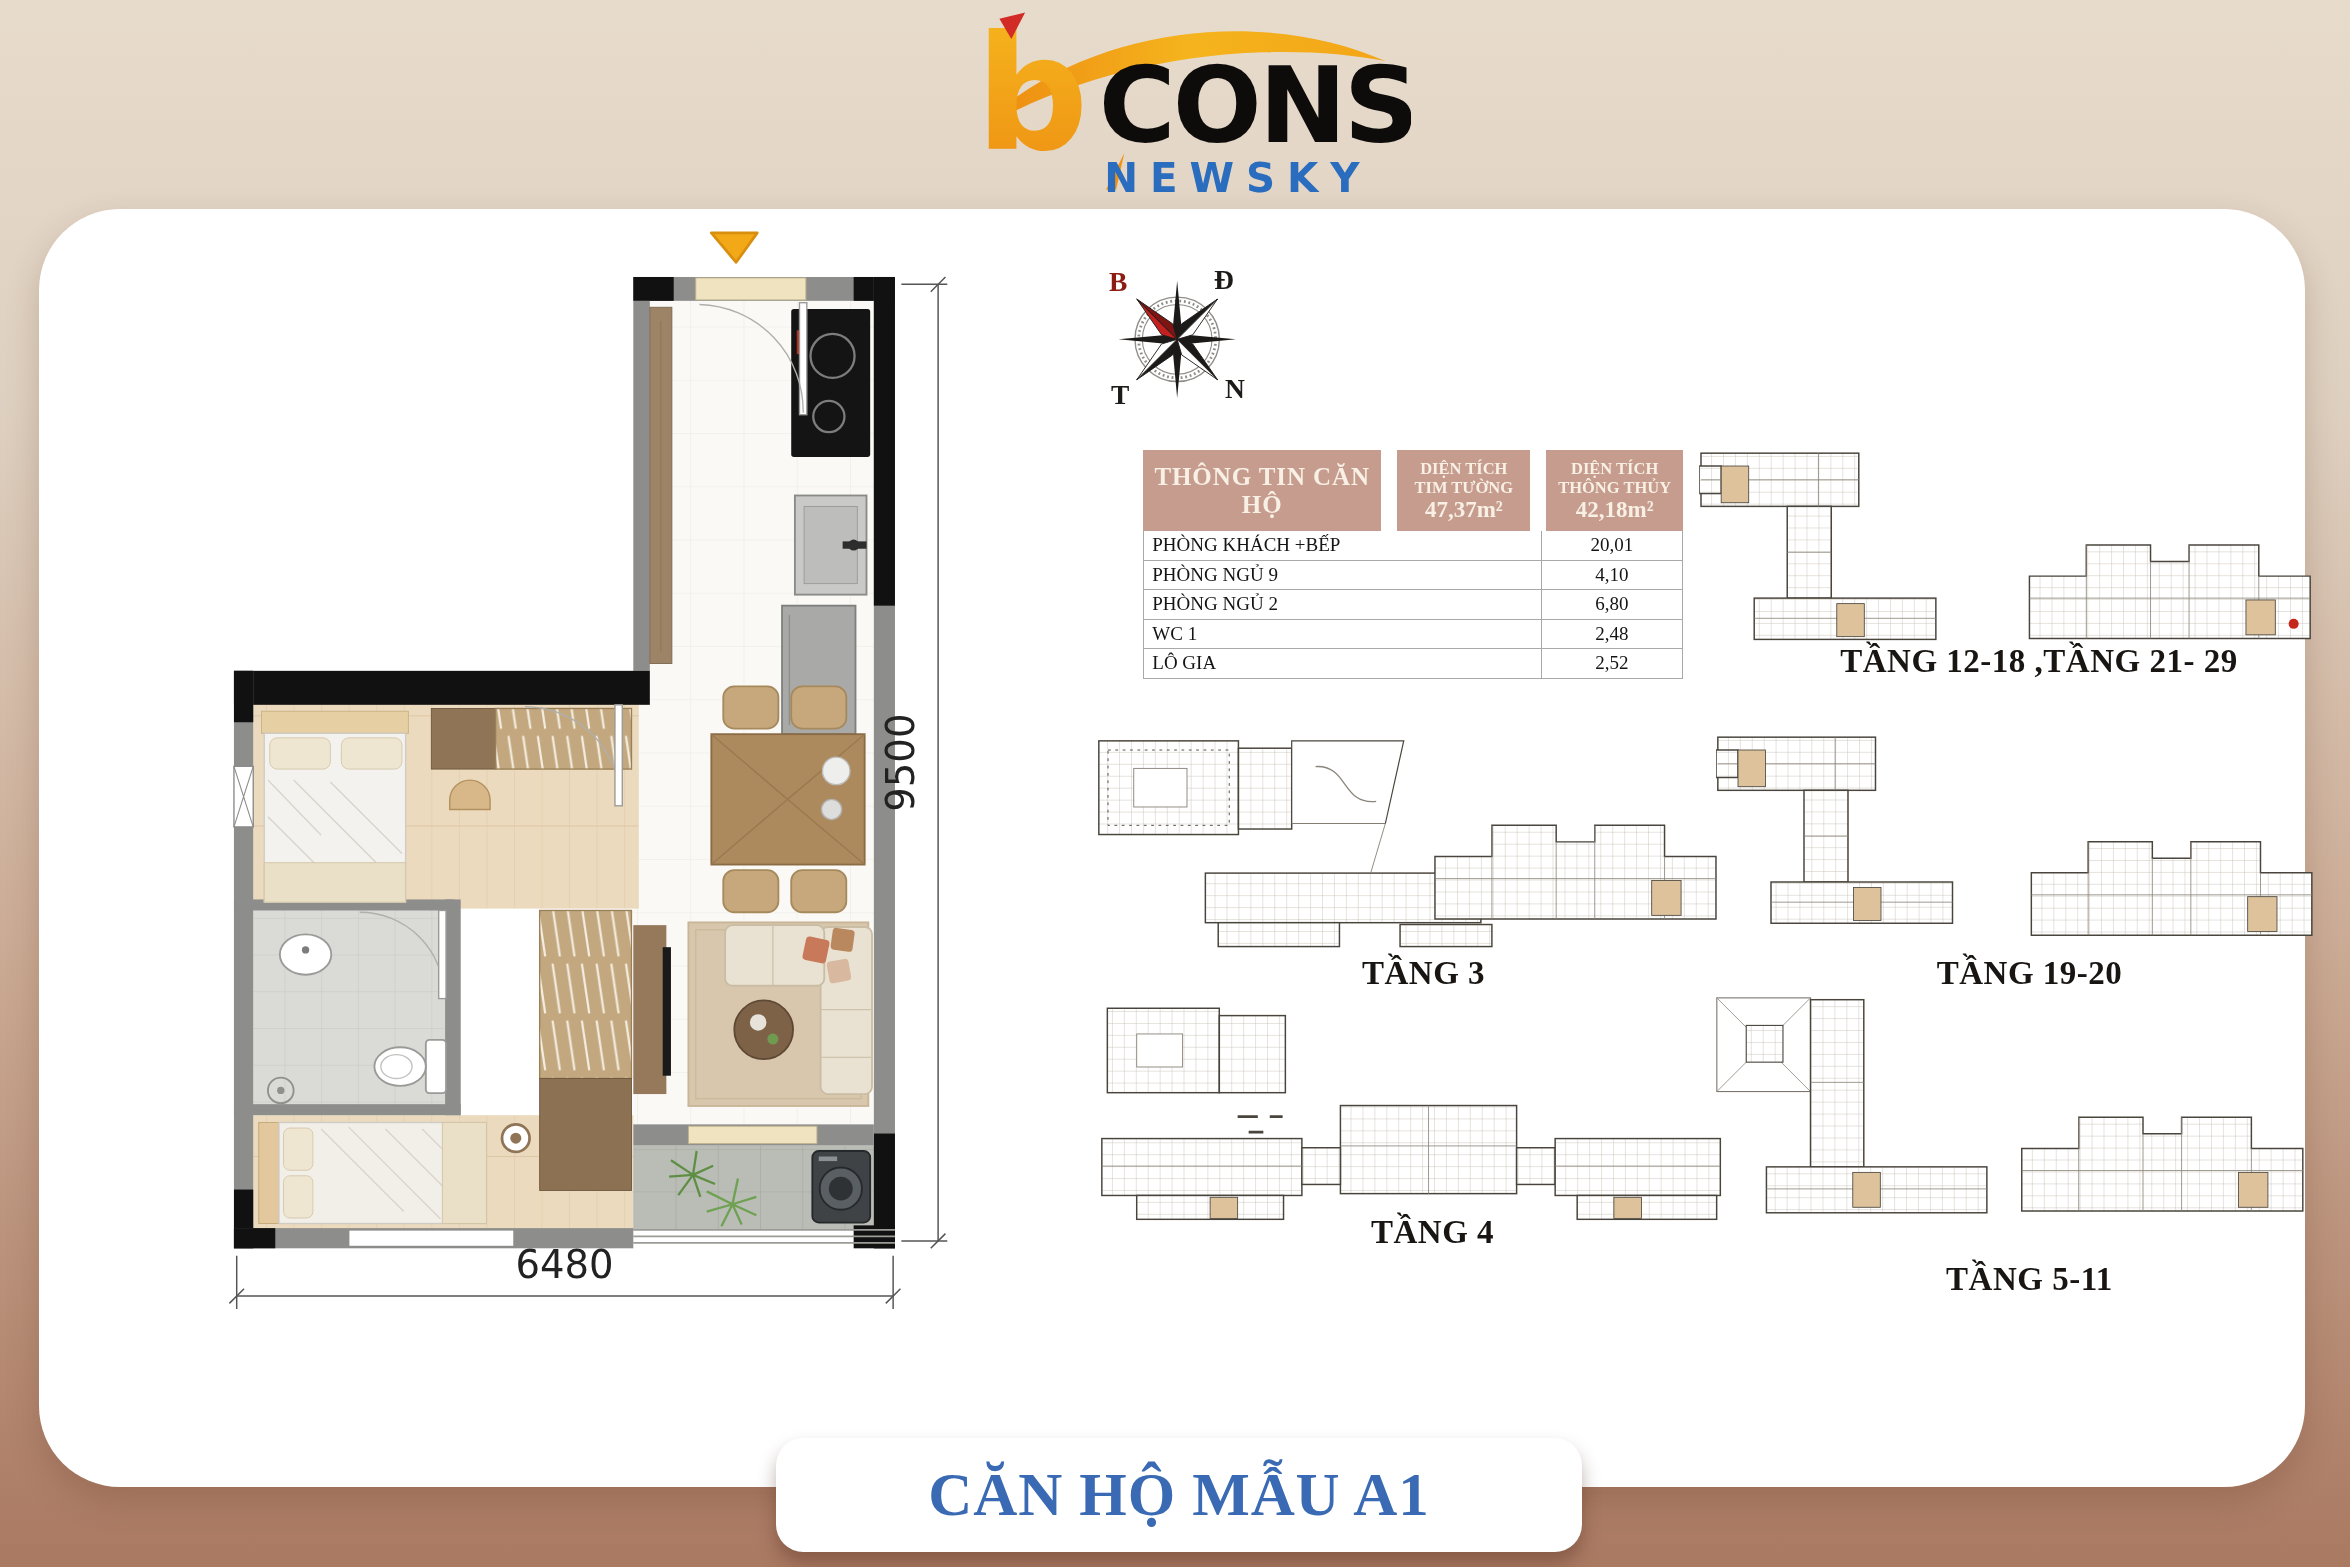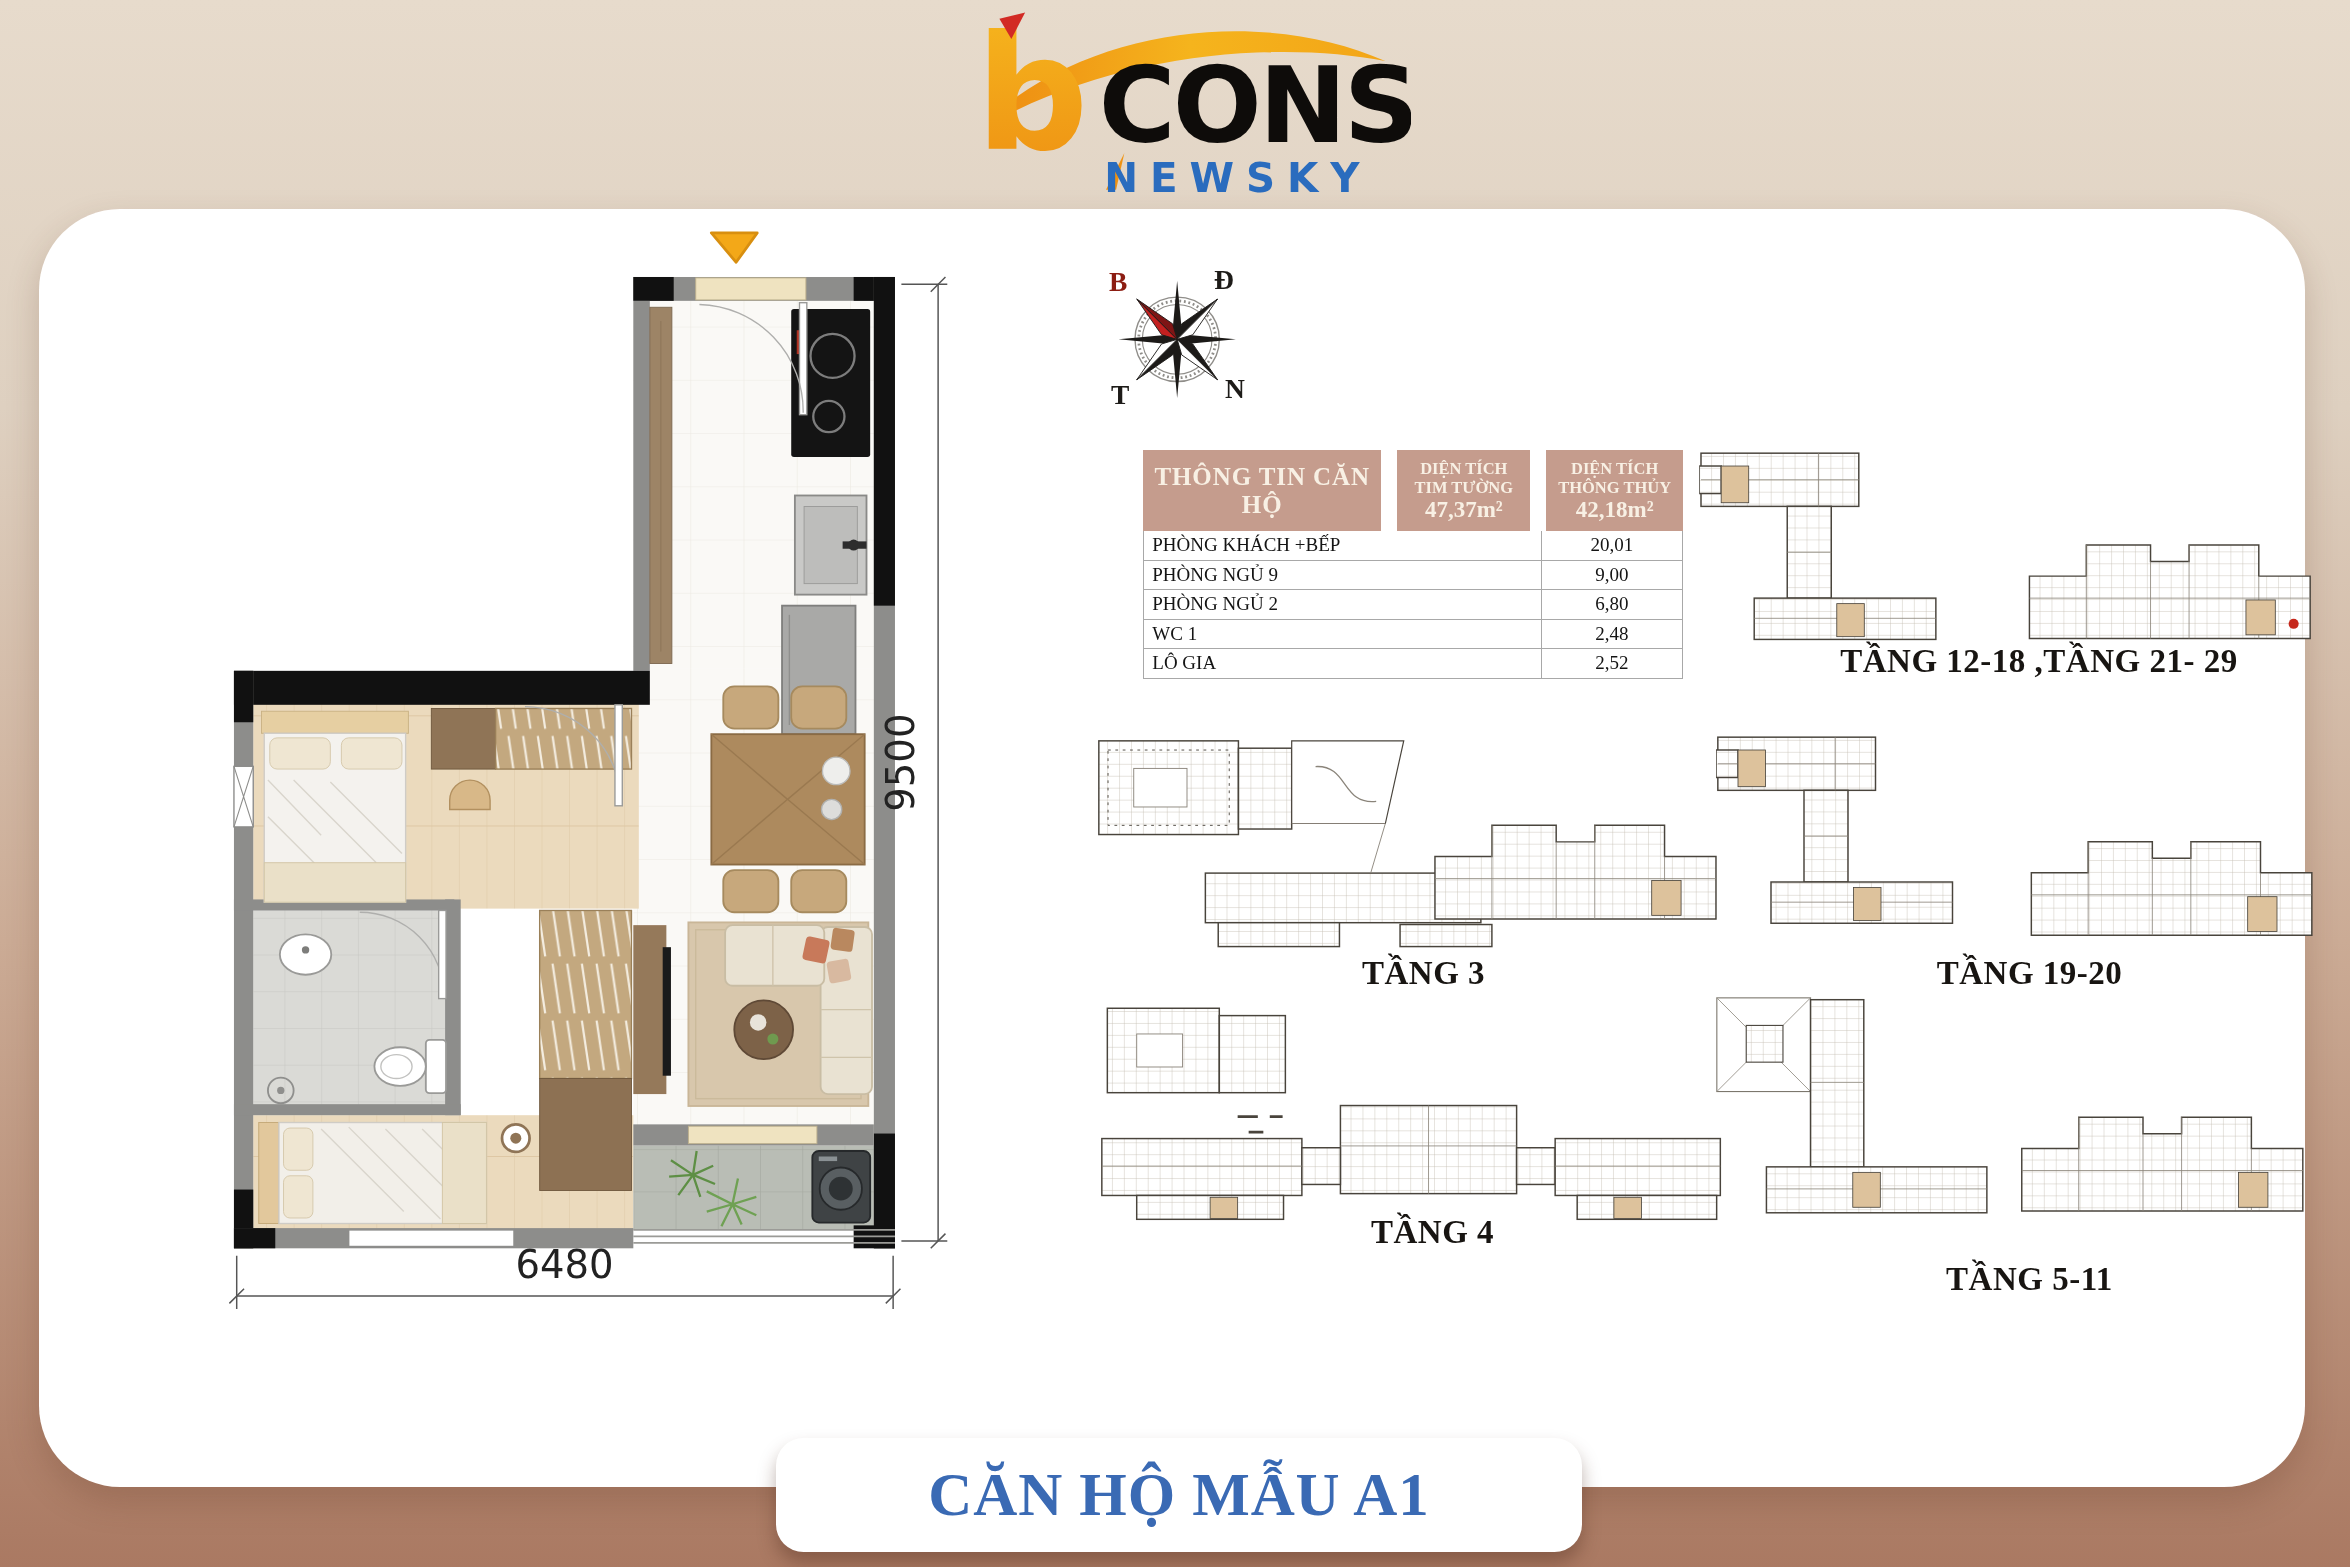--- a/index.html
+++ b/index.html
@@ -289,21 +289,21 @@
         <b>42,18m²</b>
       </div>
     </div>
     <div class="t-body">
       <div class="t-row">
         <div class="t-label">PHÒNG KHÁCH +BẾP</div>
         <div class="t-val">20,01</div>
       </div>
       <div class="t-row">
         <div class="t-label">PHÒNG NGỦ 9</div>
-        <div class="t-val">9,00</div>
+        <div class="t-val">4,10</div>
       </div>
       <div class="t-row">
         <div class="t-label">PHÒNG NGỦ 2</div>
         <div class="t-val">6,80</div>
       </div>
       <div class="t-row">
         <div class="t-label">WC 1</div>
         <div class="t-val">2,48</div>
       </div>
       <div class="t-row">

